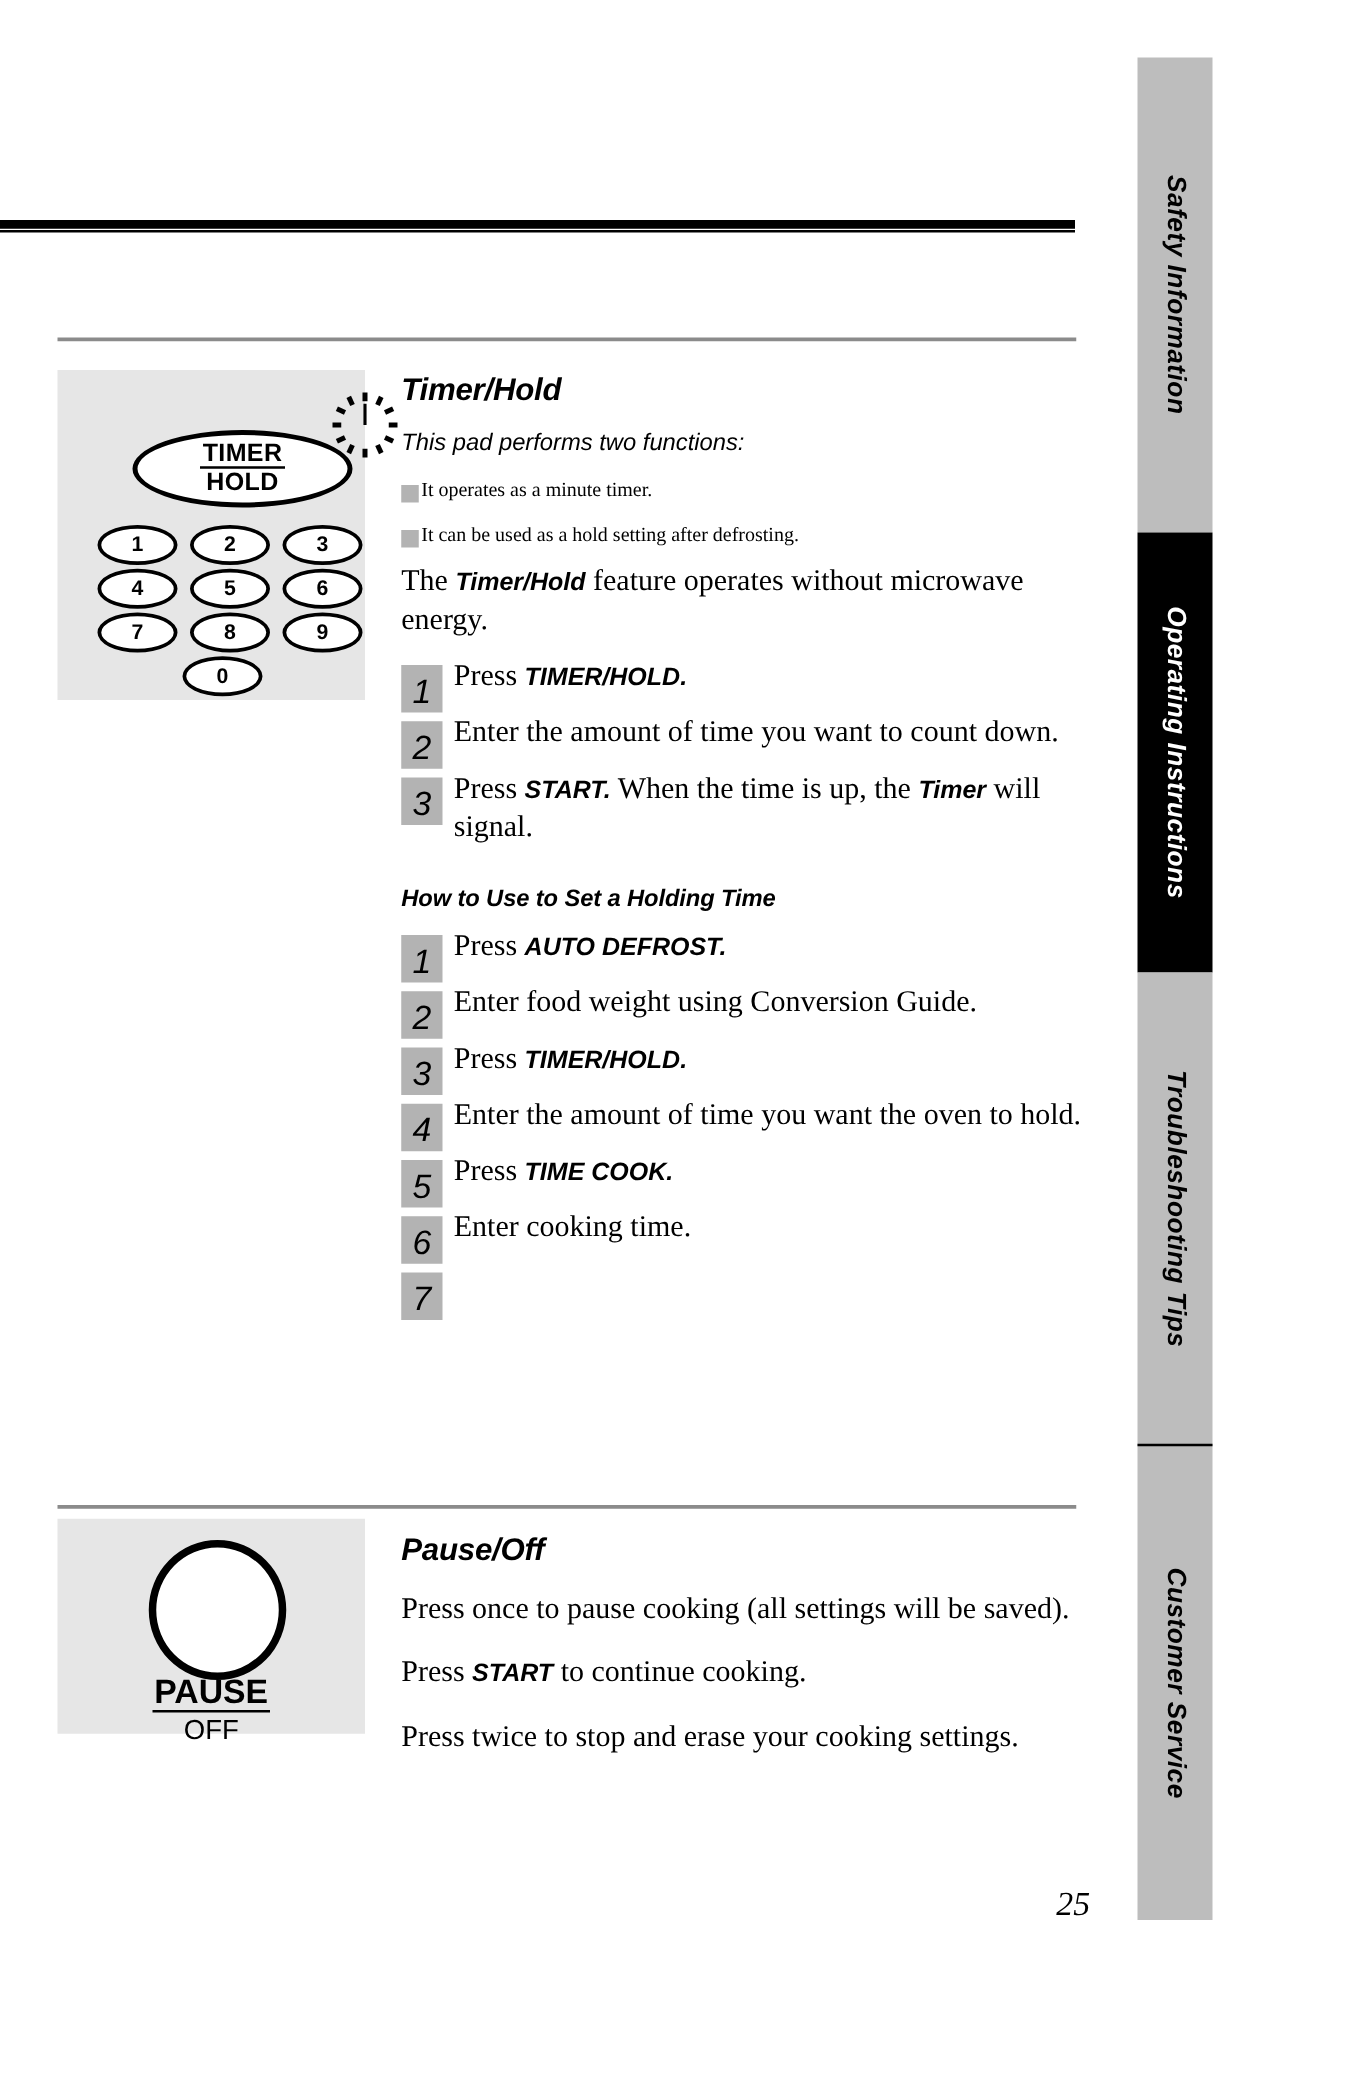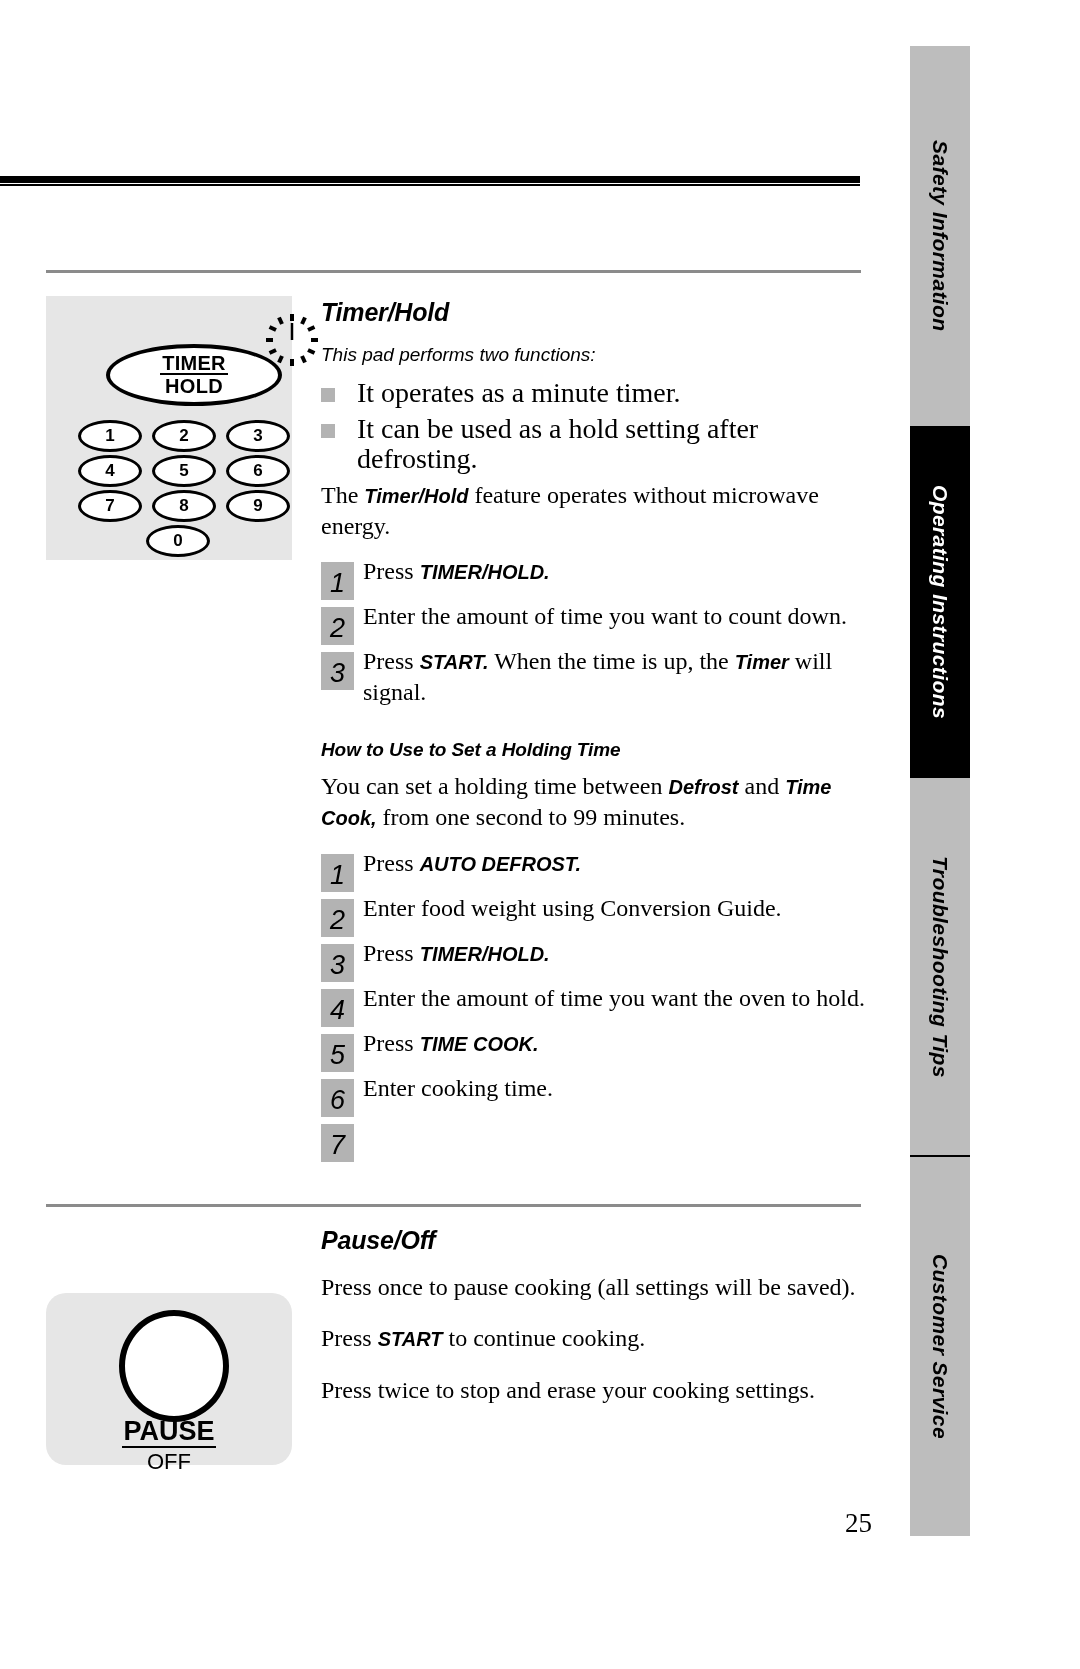--- a/index.html
+++ b/index.html
@@ -60,21 +60,21 @@
   }
   .numkey{
     width:58px;height:26px;border:3px solid #000;border-radius:50%;
     background:#fff;
     display:flex;align-items:center;justify-content:center;
     font-family:"Liberation Sans", sans-serif;
     font-weight:bold;font-size:17px;
   }
 
   
-  #pause-panel{left:46px;top:1293px;width:246px;height:172px;border-radius:20px;}
+  #pause-panel{left:46px;top:1215px;width:246px;height:172px;}
   .pause-circle{
     position:absolute;left:73px;top:17px;width:98px;height:100px;
     border:6px solid #000;border-radius:50%;background:#fff;
   }
   .pause-label{
     position:absolute;left:0;top:124px;width:246px;text-align:center;
     font-family:"Liberation Sans", sans-serif;
   }
   .pause-label .p1{
     font-weight:bold;font-size:27px;line-height:29px;
@@ -91,22 +91,22 @@
     font-family:"Liberation Sans", sans-serif;
     font-style:italic;font-weight:bold;font-size:25px;
     margin:0 0 17px 0;letter-spacing:-0.2px;
   }
   p.intro-i{
     font-family:Liberation Sans, sans-serif;
     font-style:italic;font-size:19px;margin:0 0 12px 0;
   }
   ul.bul{margin:0 0 6px 0;padding:0;list-style:none;}
   ul.bul li{
-    position:relative;padding-left:36px;margin-bottom:6px;
-    font-size:28px;line-height:30px;
+    position:relative;padding-left:16px;margin-bottom:6px;
+    font-size:16px;line-height:30px;
   }
   ul.bul li .sq{
     position:absolute;left:0;top:10px;width:14px;height:14px;background:#b3b3b3;
   }
   p.body{font-size:24px;line-height:30px;margin:4px 0 14px 0;}
   h3.sub{
     font-family:"Liberation Sans", sans-serif;
     font-style:italic;font-weight:bold;font-size:19px;
     margin:4px 0 10px 0;letter-spacing:-0.1px;
   }
@@ -145,21 +145,21 @@
   #tab-operating{top:426px;height:352px;background:#000000;color:#ffffff;}
   #tab-trouble{top:778px;height:378px;background:#bdbdbd;color:#000;}
   #tab-customer{top:1156px;height:380px;background:#bdbdbd;color:#000;}
   .tab-divider{
     position:absolute;left:910px;top:1155px;width:60px;height:2px;background:#000;
   }
 
   .pagenum{
     position:absolute;left:845px;top:1508px;
     font-family:"Liberation Serif", serif;
-    font-size:27px;color:#000;
+    font-style:italic;font-size:27px;color:#000;
   }
 </style>
 </head>
 <body>
 
 <div class="top-rule"></div>
 <div class="top-rule-thin"></div>
 
 <div class="hr" style="left:46px;top:270px;width:815px;"></div>
 <div class="hr" style="left:46px;top:1204px;width:815px;"></div>
@@ -240,21 +240,20 @@
       <span class="txt">Enter the amount of time you want to count down.</span>
     </li>
     <li>
       <span class="num">3</span>
       <span class="txt"><span>Press </span><b class="bi">START.</b><span> When the time is up, the </span><b class="bi">Timer</b><span> will signal.</span></span>
     </li>
   </ol>
 
   <h3 class="sub" style="margin-top:32px;font-style:italic;">How to Use to Set a Holding Time</h3>
 
-  <p class="body"><span>You can set a holding time between </span><b class="bi">Defrost</b><span> and </span><b class="bi">Time Cook,</b><span> from one second to 99 minutes.</span></p>
 
   <ol class="steps">
     <li>
       <span class="num">1</span>
       <span class="txt"><span>Press </span><b class="bi">AUTO DEFROST.</b></span>
     </li>
     <li>
       <span class="num">2</span>
       <span class="txt">Enter food weight using Conversion Guide.</span>
     </li>

